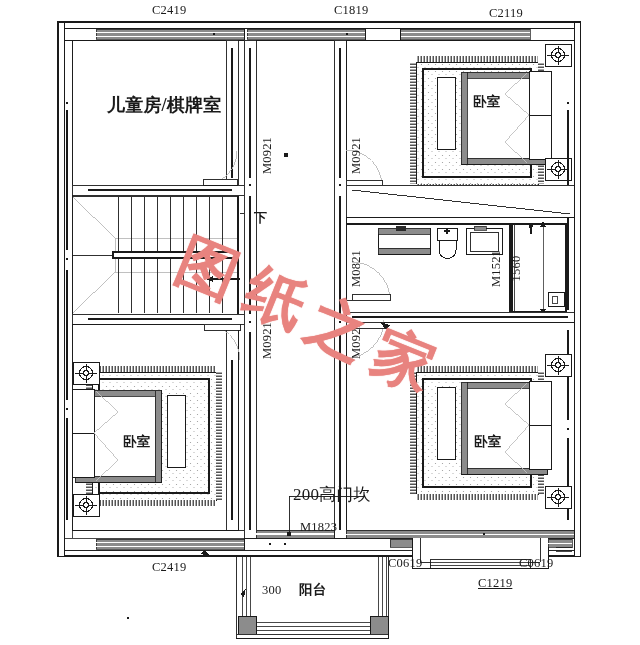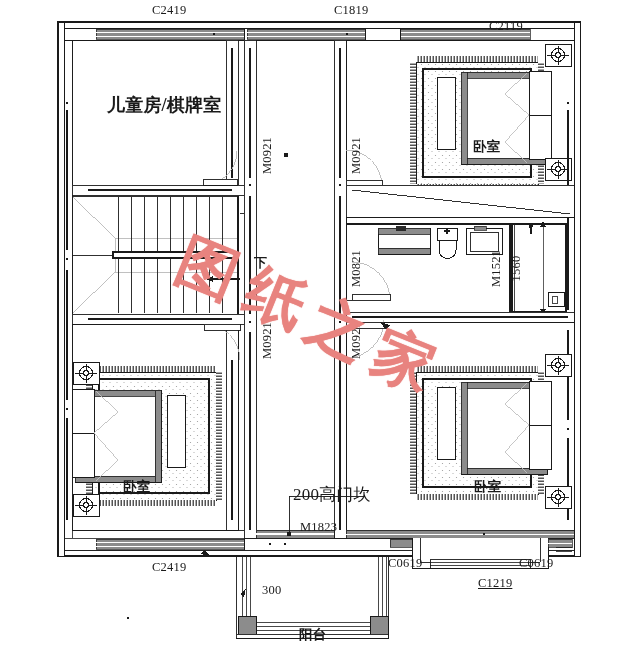--- a/index.html
+++ b/index.html
@@ -3,21 +3,21 @@
 <meta charset="utf-8">
 <style>
   html,body{margin:0;padding:0;background:#ffffff;}
   body{width:640px;height:645px;overflow:hidden;
        font-family:"Liberation Serif","DejaVu Serif",serif;color:#000;}
   #plan{position:relative;width:640px;height:480px;background:#fff;}
   svg{position:absolute;left:0;top:0;}
   .lbl{position:absolute;font-family:"Liberation Serif","DejaVu Serif",serif;
        color:#1a1a1a;white-space:nowrap;letter-spacing:.2px;}
   .lbl-win{font-size:12.5px;}
-  .lbl-room{font-size:13.5px;font-weight:700;font-family:"DejaVu Sans",sans-serif;margin-top:45px;}
+  .lbl-room{font-size:13.5px;font-weight:700;font-family:"DejaVu Sans",sans-serif;}
   .lbl-room-big{font-size:18px;font-weight:700;font-family:Liberation Serif, serif;}
   .lbl-note{font-size:17px;}
   .lbl-dim{font-size:12.5px;}
   .vert{transform-origin:50% 50%;transform:rotate(-90deg);}
   .wm{position:absolute;left:178px;top:236px;width:270px;height:175px;
       pointer-events:none;}
   .wm span{position:absolute;color:#e8837f;font-weight:700;
       font-family:"DejaVu Sans",sans-serif;font-size:60px;line-height:1;
       text-shadow:0 0 1px #e8837f;}
 </style>
@@ -346,21 +346,21 @@
       <line x1="548" y1="543" x2="572" y2="543" stroke="#ffffff" stroke-width="1"></line>
       <line x1="556" y1="547" x2="572" y2="547" stroke-width="0.8"></line>
       <line x1="556" y1="551" x2="572" y2="551" stroke-width="0.8"></line>
 
       <circle cx="128" cy="618" r="0.9" fill="#1a1a1a" stroke="none"></circle>
     </g>
   </svg>
 
   <div class="lbl lbl-win" style="left:152px;top:3px;">C2419</div>
   <div class="lbl lbl-win" style="left:318px;top:3px;margin-left:16px;">C1819</div>
-  <div class="lbl lbl-win" style="left:489px;top:19px;">C2119</div>
+  <div class="lbl lbl-win" style="left:489px;top:6px;">C2119</div>
   <div class="lbl lbl-win" style="left:152px;top:560px;">C2419</div>
   <div class="lbl lbl-win" style="left:478px;top:576px;text-decoration:underline;">C1219</div>
   <div class="lbl lbl-win" style="left:388px;top:556px;">C0619</div>
   <div class="lbl lbl-win" style="left:519px;top:556px;">C0619</div>
 
   <div class="lbl lbl-win vert" style="left:249px;top:148px;">M0921</div>
   <div class="lbl lbl-win vert" style="left:338px;top:148px;">M0921</div>
   <div class="lbl lbl-win vert" style="left:338px;top:261px;">M0821</div>
   <div class="lbl lbl-win vert" style="left:249px;top:333px;">M0921</div>
   <div class="lbl lbl-win vert" style="left:338px;top:333px;">M0921</div>

